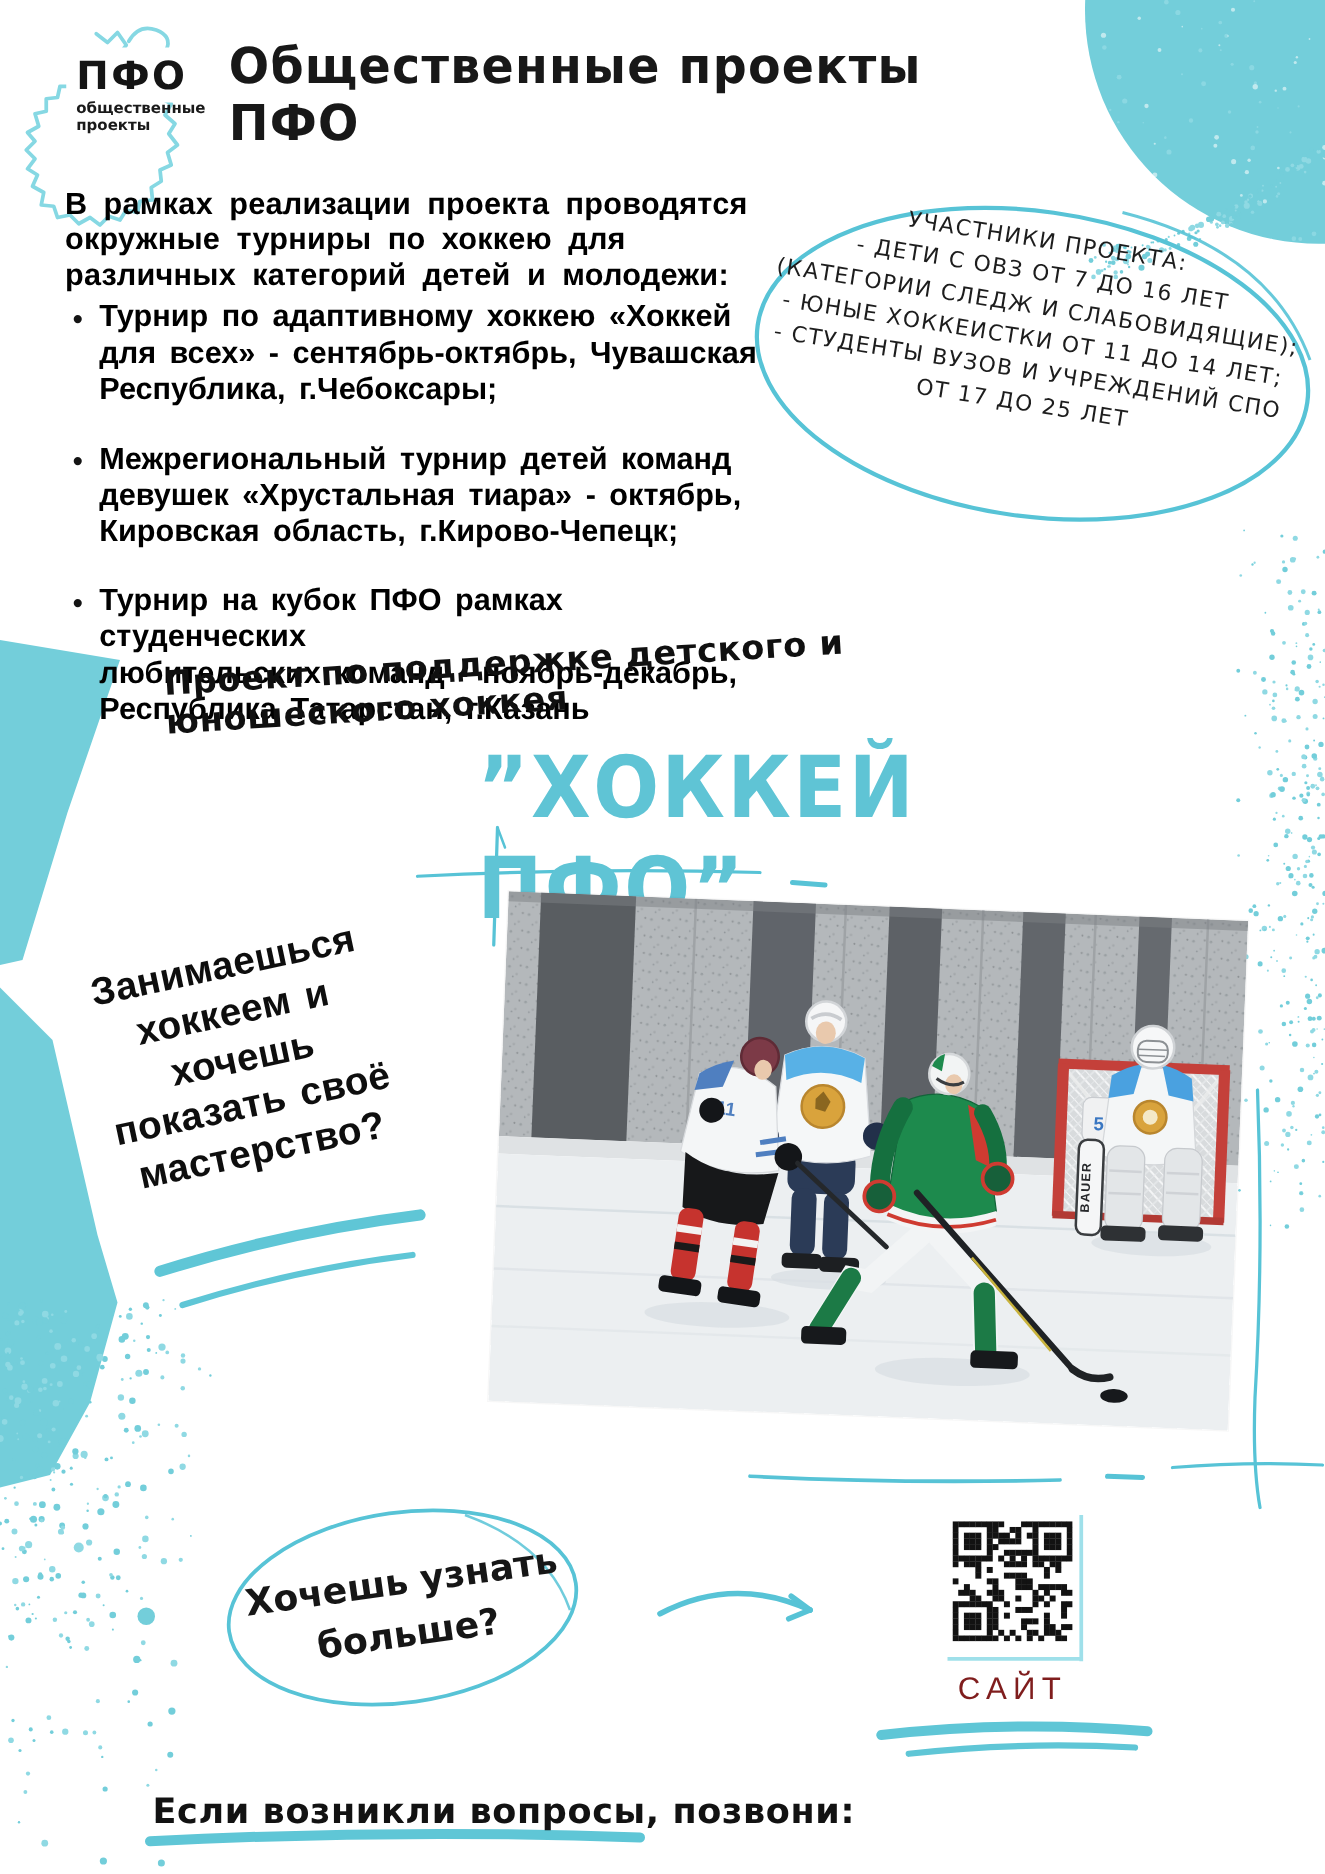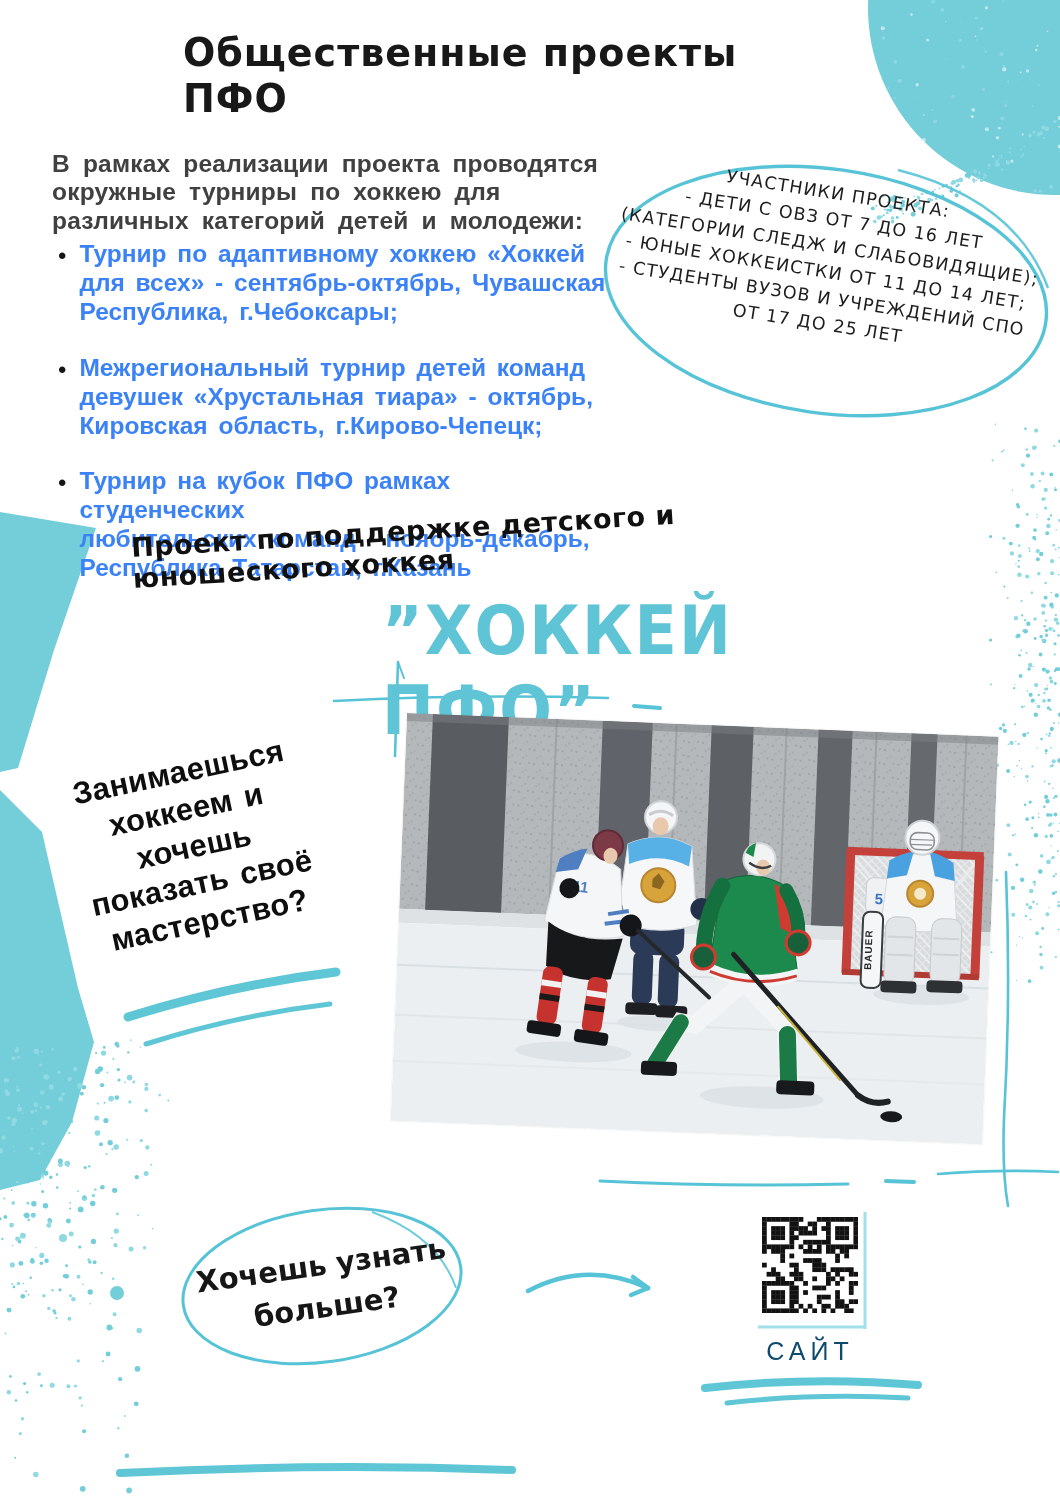--- a/index.html
+++ b/index.html
@@ -16,27 +16,27 @@
   .logo{left:15px;top:5px;width:170px;height:210px;}
   .page-title{
     left:183px;top:30px;width:620px;
     font-family:"DejaVu Sans",sans-serif;font-weight:700;font-size:38px;
     letter-spacing:1px;color:#181818;transform:scaleY(1.04);transform-origin:top left;
   }
 
   
   .intro{
     left:52px;top:150px;width:560px;
-    font-size:24.5px;line-height:1.16;font-weight:700;color:#404040;
+    font-size:24.5px;line-height:1.16;font-weight:700;color:#000000;
     word-spacing:6px;letter-spacing:.2px;
   }
   .bullets{left:58px;top:240px;width:560px;list-style:none;margin:0;padding:0;}
   .bullets li{display:flex;gap:13px;margin:0 0 27px 0;}
   .bullet-dot{font-size:24px;line-height:1.1;color:#141414;flex:0 0 auto;padding-top:3px;}
-  .bullet-text{font-size:24.5px;line-height:1.18;font-weight:600;color:#3b82f6;word-spacing:4px;}
+  .bullet-text{font-size:24.5px;line-height:1.18;font-weight:600;color:#000000;word-spacing:4px;}
 
   
   .participants{left:598px;top:146px;width:462px;height:300px;}
   .participants .oval{position:absolute;left:0;top:0;}
   .participants .txt{
     position:absolute;left:10px;top:34px;width:440px;text-align:center;
     font-family:"DejaVu Sans",sans-serif;font-size:17.5px;line-height:1.5;
     letter-spacing:1.2px;color:#1d1d1d;font-weight:500;
     transform:rotate(9deg);transform-origin:center;
   }
@@ -70,21 +70,21 @@
   
   .more-bubble{left:176px;top:1196px;width:296px;height:184px;}
   .more-bubble .txt{
     position:absolute;left:8px;top:48px;width:280px;text-align:center;
     font-family:"DejaVu Sans",sans-serif;font-size:29px;line-height:1.45;font-weight:600;color:#161616;
     transform:rotate(-8deg);
   }
   .qr-wrap{left:762px;top:1217px;width:96px;height:96px;background:#ffffff;}
   .qr-label{
     left:742px;top:1337px;width:136px;text-align:center;
-    font-size:25px;letter-spacing:5px;color:#0c4a6e;font-weight:500;
+    font-size:25px;letter-spacing:5px;color:#7f1d1d;font-weight:500;
   }
   .call-line{
     left:122px;top:1432px;width:600px;
     font-family:"DejaVu Sans",sans-serif;font-size:28px;font-weight:600;color:#121212;letter-spacing:.5px;
   }
 
   .decor{left:0;top:0;pointer-events:none;}
 </style>
 </head>
 <body>
@@ -881,20 +881,32 @@
 
     <g stroke="#5fc6d6" fill="none" stroke-linecap="round">
       <path d="M128 1017 Q230 985 336 972" stroke-width="9"></path>
       <path d="M146 1044 Q238 1015 330 1004" stroke-width="5"></path>
       <path d="M705 1388 Q812 1376 918 1385" stroke-width="8"></path>
       <path d="M727 1403 Q815 1393 908 1398" stroke-width="5"></path>
       <path d="M120 1473 Q318 1463 512 1470" stroke-width="8"></path>
     </g>
   </svg>
 
+  <div class="abs logo">
+    <svg width="170" height="210" viewBox="0 0 170 210">
+      <g stroke="#86d8e3" stroke-width="3" fill="none" stroke-linejoin="round" stroke-linecap="round">
+        <path d="M62 22 l9 7 8 -8 7 10 -6 8 10 4 -2 9 11 2 3 10 10 -1 1 10 9 5 -5 9 8 7 -5 8 7 9 -8 6 3 10 -9 4 1 9 -8 5 1 10 -10 1 -2 9 -9 -2 -5 8 -9 -3 -7 7 -8 -6 -9 5 -7 -7 -10 2 -3 -9 -10 -1 2 -10 -9 -5 4 -9 -8 -5 6 -8 -7 -7 7 -7 -6 -7 9 -5 -3 -10 9 -2 0 -10 9 -1 2 -9 9 0 3 -9 9 2 6 -8"></path>
+        <path d="M88 28 q8 -14 22 -9 q13 5 8 16 q-4 9 7 12"></path>
+      </g>
+      <rect x="38" y="33" width="112" height="44" fill="#ffffff"></rect>
+      <text x="46" y="66" font-family="DejaVu Sans, sans-serif" font-size="31" font-weight="800" letter-spacing="2" fill="#151515">ПФО</text>
+      <text x="46" y="85" font-family="DejaVu Sans, sans-serif" font-size="12" font-weight="700" fill="#1a1a1a">общественные</text>
+      <text x="46" y="99" font-family="DejaVu Sans, sans-serif" font-size="12" font-weight="700" fill="#1a1a1a">проекты</text>
+    </svg>
+  </div>
 
   <div class="abs page-title">Общественные проекты ПФО</div>
 
   <div class="abs intro preline">В рамках реализации проекта проводятся
 окружные турниры по хоккею для
 различных категорий детей и молодежи:</div>
 
   <ul class="abs bullets">
     <li>
       <span class="bullet-dot">•</span>
@@ -1304,14 +1316,15 @@
         <rect x="41.14285714285714" y="91.42857142857142" width="4.771428571428571" height="4.771428571428571" fill="#121212"></rect>
         <rect x="50.285714285714285" y="91.42857142857142" width="4.771428571428571" height="4.771428571428571" fill="#121212"></rect>
         <rect x="59.42857142857142" y="91.42857142857142" width="4.771428571428571" height="4.771428571428571" fill="#121212"></rect>
         <rect x="68.57142857142857" y="91.42857142857142" width="4.771428571428571" height="4.771428571428571" fill="#121212"></rect>
         <rect x="82.28571428571428" y="91.42857142857142" width="4.771428571428571" height="4.771428571428571" fill="#121212"></rect>
         <rect x="86.85714285714285" y="91.42857142857142" width="4.771428571428571" height="4.771428571428571" fill="#121212"></rect>
       </svg>
   </div>
   <div class="abs qr-label">САЙТ</div>
 
+  <div class="abs call-line">Если возникли вопросы, позвони:</div>
 
 </div>
 
 </body></html>

